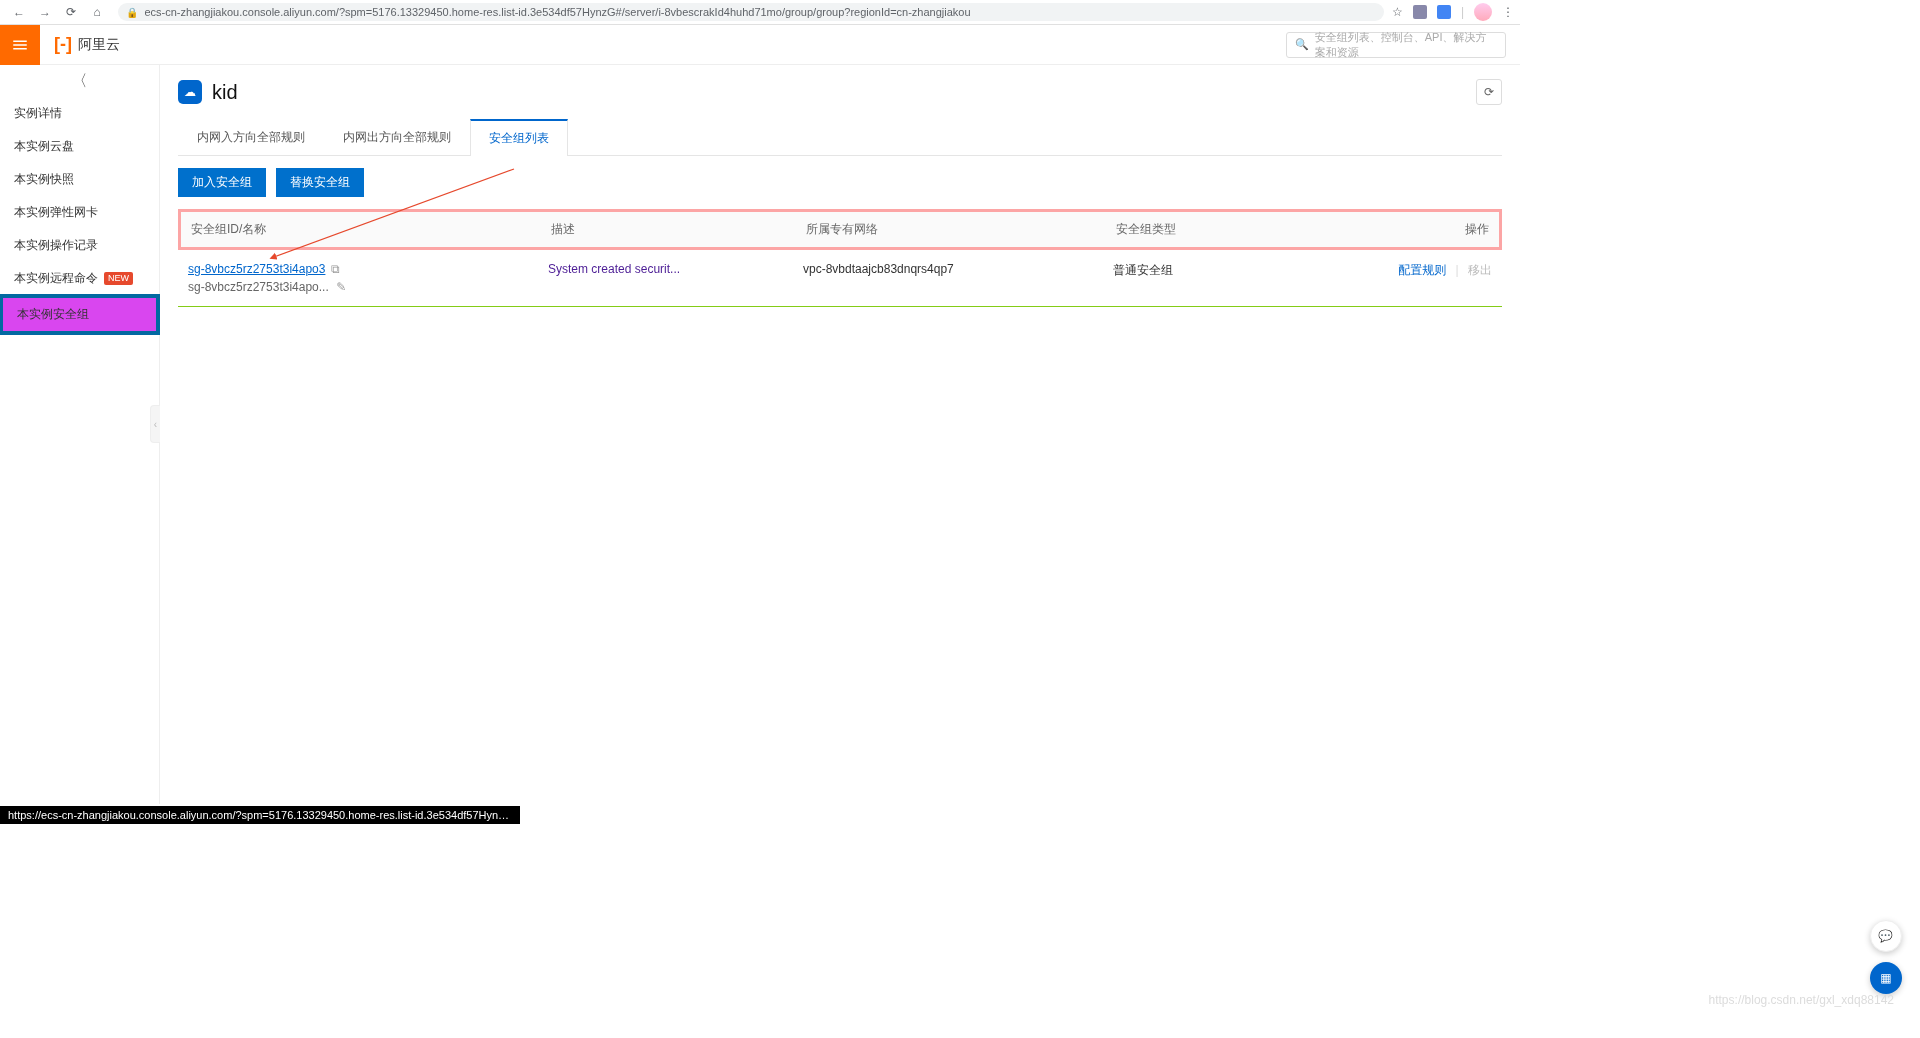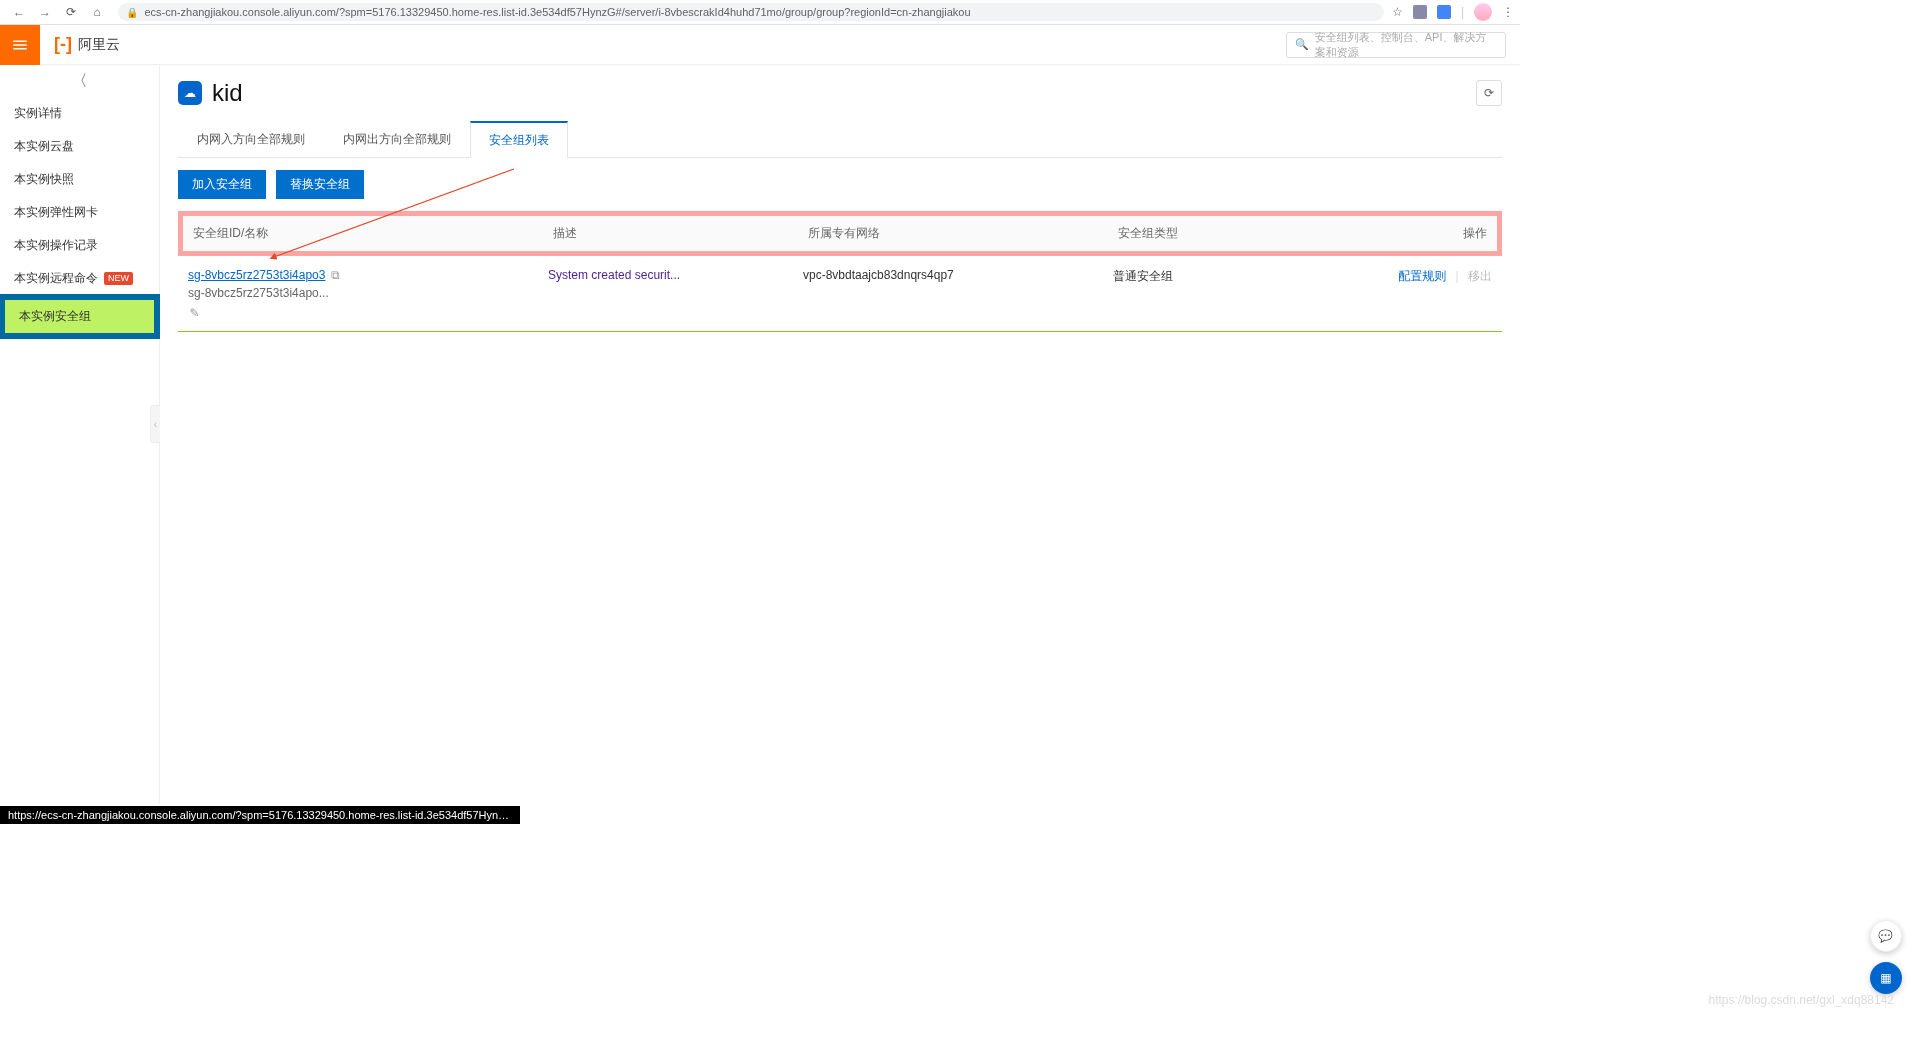--- a/index.html
+++ b/index.html
@@ -28,48 +28,48 @@
 .top-links .ic { width: 16px; height: 16px; display: flex; align-items: center; justify-content: center; color: #666; position: relative; }
 .top-links .dot::after { content: ""; position: absolute; top: -1px; right: -2px; width: 4px; height: 4px; background: #ff6a00; border-radius: 50%; }
 .user-av { width: 24px; height: 24px; border-radius: 50%; background: linear-gradient(#fce,#fab); }
 
 
 .main { display: flex; height: calc(100% - 65px - 20px); }
 .sidebar { width: 160px; border-right: 1px solid #eee; display: flex; flex-direction: column; position: relative; }
 .sidebar .back { height: 32px; display: flex; align-items: center; justify-content: center; cursor: pointer; font-size: 16px; color: #555; }
 .sidebar .item { padding: 8px 14px; font-size: 12px; color: #333; cursor: pointer; display: flex; align-items: center; gap: 6px; }
 .sidebar .item .new-badge { background: #e6492d; color: #fff; font-size: 9px; padding: 0 4px; border-radius: 2px; line-height: 13px; }
-.sidebar .item.active { background: #bef264; border: 6px solid #0369a1; margin: -1px; position: relative; align-items: flex-end; }
+.sidebar .item.active { background: #d946ef; border: 4px solid #0369a1; margin: -1px; position: relative; align-items: flex-end; }
 .side-collapse { position: absolute; top: 340px; right: -1px; width: 10px; height: 38px; background: #f5f5f5; border: 1px solid #eee; border-right: none; border-radius: 4px 0 0 4px; display: flex; align-items: center; justify-content: center; color: #bbb; font-size: 10px; cursor: pointer; }
 
 
 .content { flex: 1; padding: 14px 18px; overflow: auto; position: relative; }
 .page-head { display: flex; align-items: center; gap: 10px; margin-bottom: 14px; }
 .cloud-ic { width: 24px; height: 24px; background: #06c; border-radius: 5px; display: flex; align-items: center; justify-content: center; color: #fff; font-size: 12px; }
-.page-title { font-size: 24px; font-weight: 400; color: #111; }
+.page-title { font-size: 20px; font-weight: 400; color: #111; }
 .refresh-btn { margin-left: auto; width: 26px; height: 26px; border: 1px solid #ddd; border-radius: 3px; display: flex; align-items: center; justify-content: center; color: #666; cursor: pointer; }
 
 .tabs { display: flex; border-bottom: 1px solid #e5e5e5; margin-bottom: 12px; }
 .tab { padding: 9px 18px; font-size: 12px; color: #555; cursor: pointer; border: 1px solid transparent; border-bottom: none; }
 .tab.active { color: #06c; border-color: #e5e5e5; border-top: 2px solid #06c; background: #fff; margin-bottom: -1px; }
 
 .actions { display: flex; gap: 10px; margin-bottom: 12px; }
 .btn-primary { background: #0070cc; color: #fff; border: none; padding: 6px 14px; font-size: 12px; cursor: pointer; }
 
-.table-head { display: flex; background: #fafafa; border: 5px solid #fca5a5; padding: 9px 10px; font-size: 12px; color: #666; }
+.table-head { display: flex; background: #fafafa; border: 3px solid #fca5a5; padding: 9px 10px; font-size: 12px; color: #666; }
 .col-id { width: 360px; }
 .col-desc { width: 255px; }
 .col-vpc { width: 310px; }
 .col-type { flex: 1; }
 .col-ops { width: 110px; text-align: right; }
 
 .table-row { display: flex; padding: 12px 10px; font-size: 12px; align-items: flex-start; border-bottom: 1px solid #84cc16; }
 .id-cell { width: 360px; }
 .id-link { color: #06c; text-decoration: underline; cursor: pointer; }
-.id-sub { color: #666; margin-top: 4px; display: flex; gap: 6px; flex-direction: column; }
+.id-sub { color: #666; margin-top: 4px; display: flex; align-items: center; gap: 6px; }
 .copy-ic, .edit-ic { width: 13px; height: 13px; display: inline-flex; align-items: center; justify-content: center; color: #999; cursor: pointer; }
 .desc-cell { width: 255px; color: #4c1d95; }
 .vpc-cell { width: 310px; color: #333; }
 .type-cell { flex: 1; color: #333; }
 .ops-cell { width: 110px; text-align: right; }
 .ops-cell .opl { color: #06c; cursor: pointer; }
 .ops-cell .sep { color: #ddd; margin: 0 6px; }
 .ops-cell .dis { color: #bbb; }
 
 

